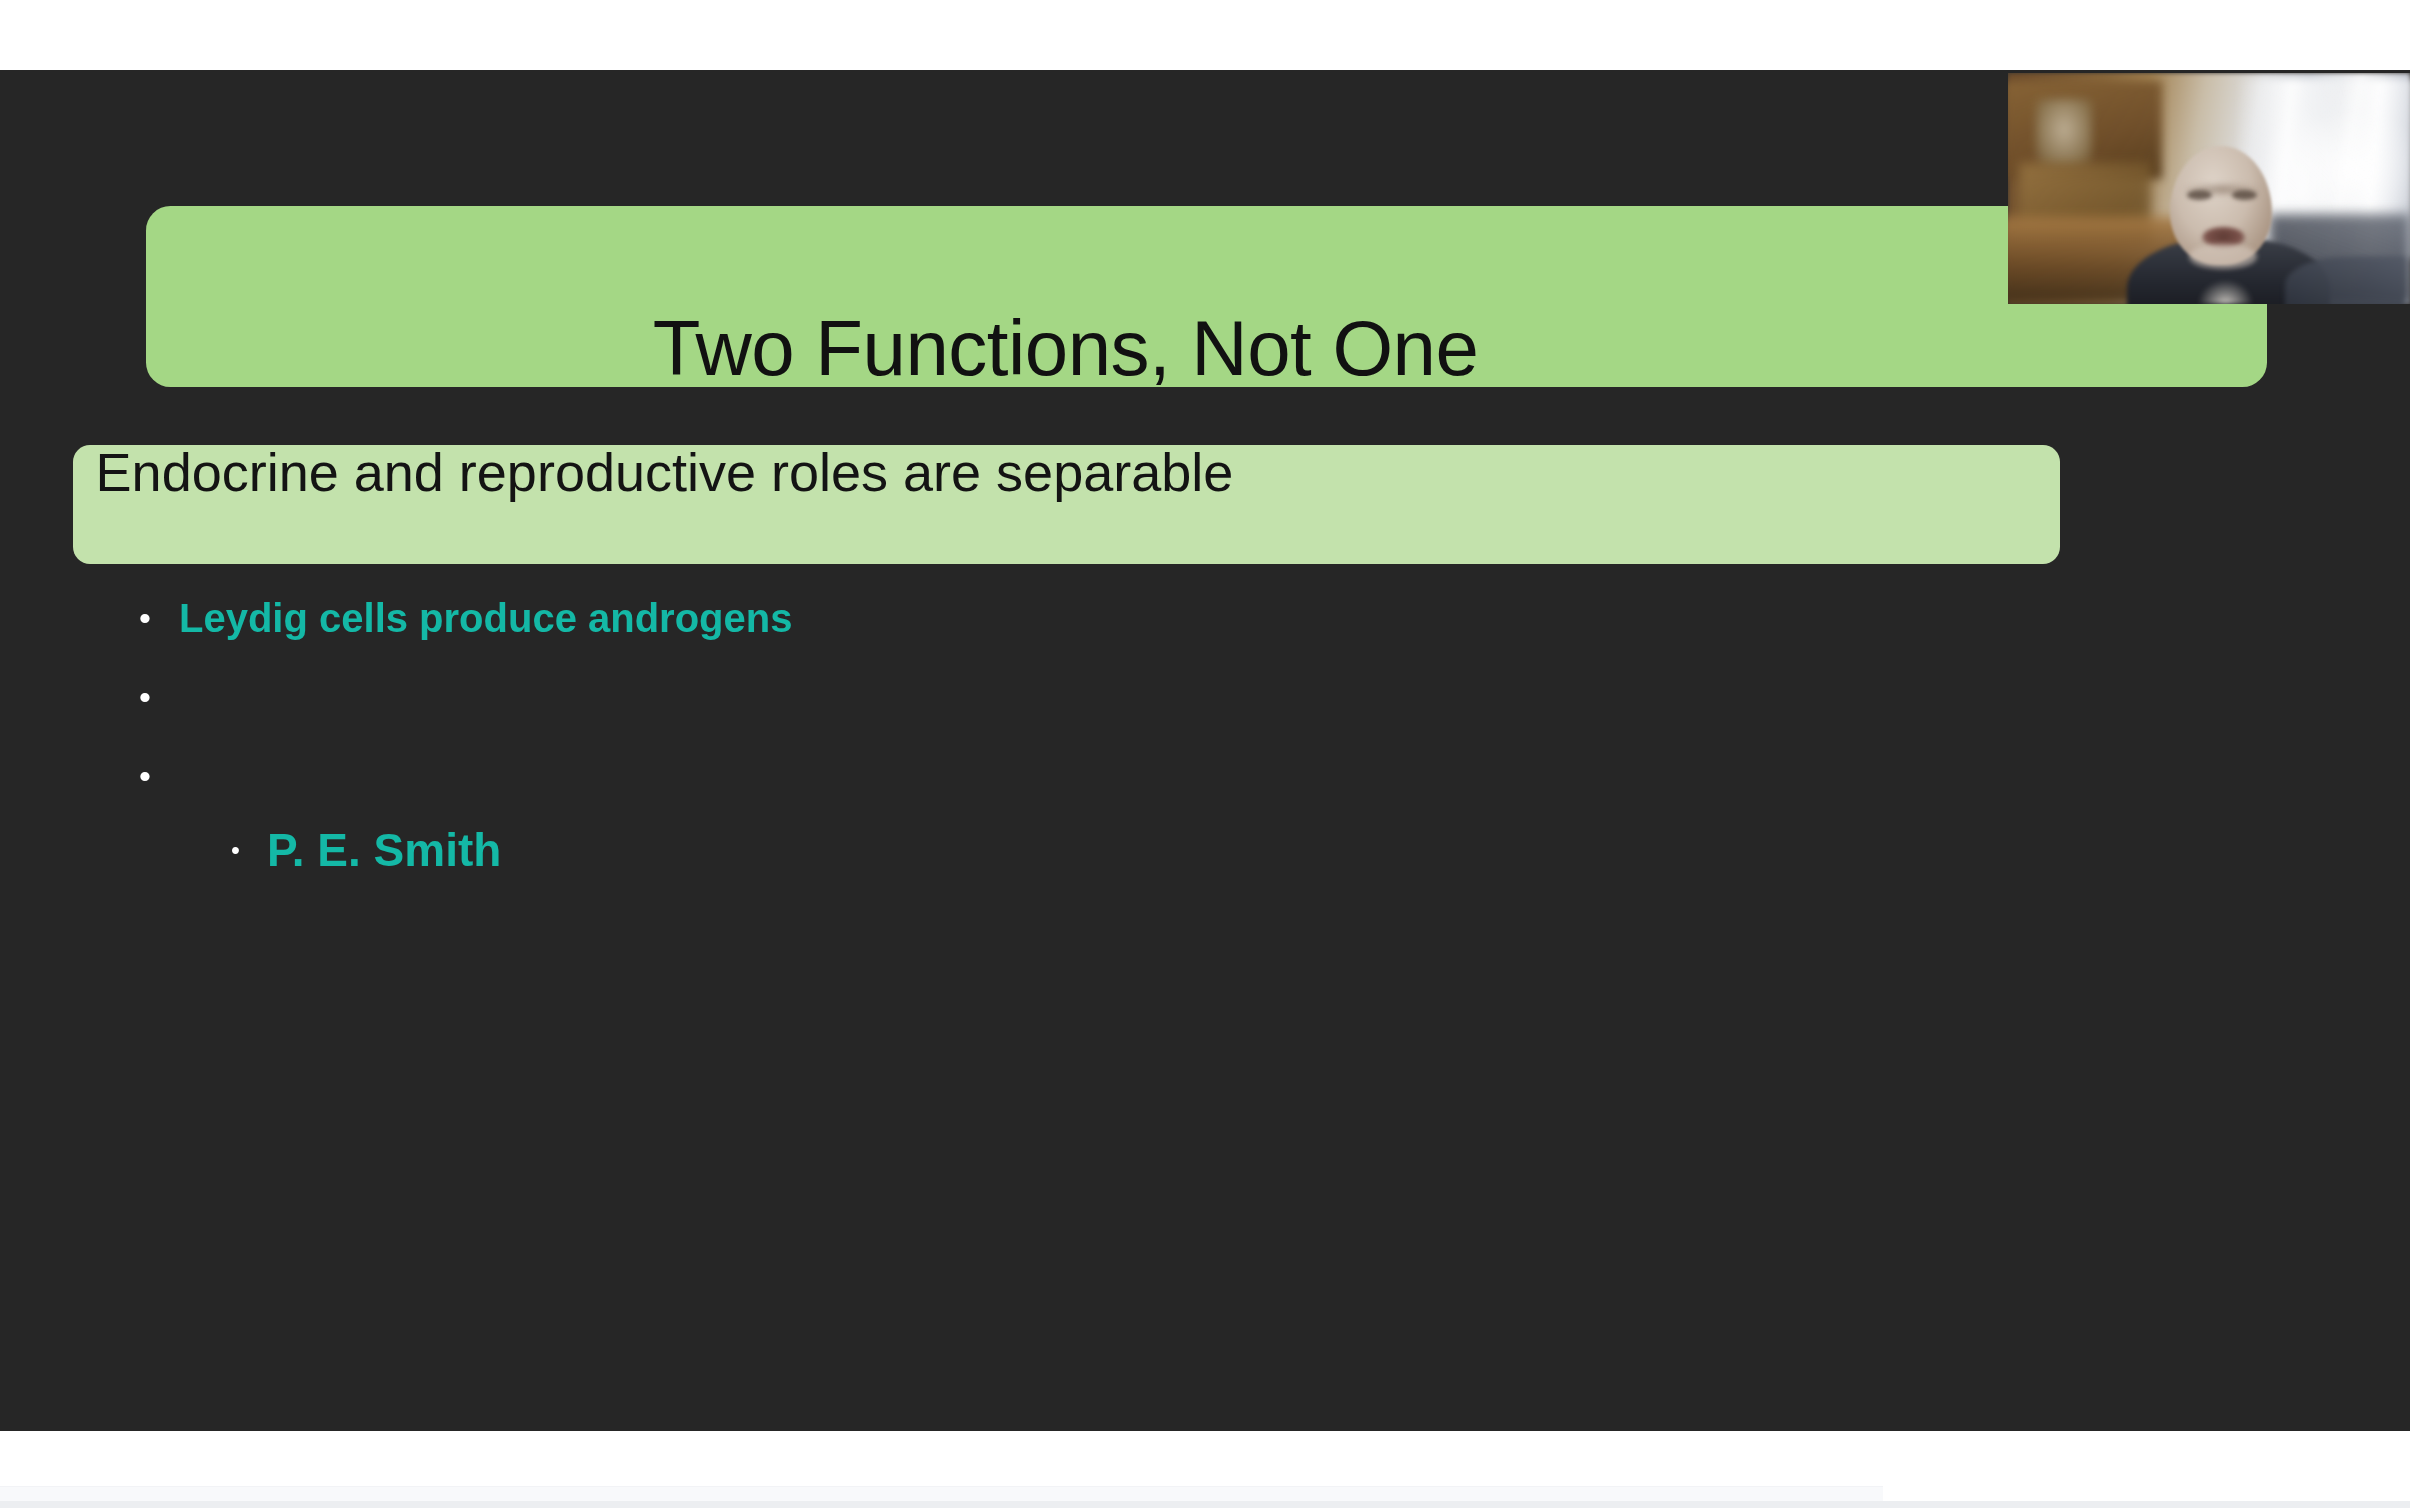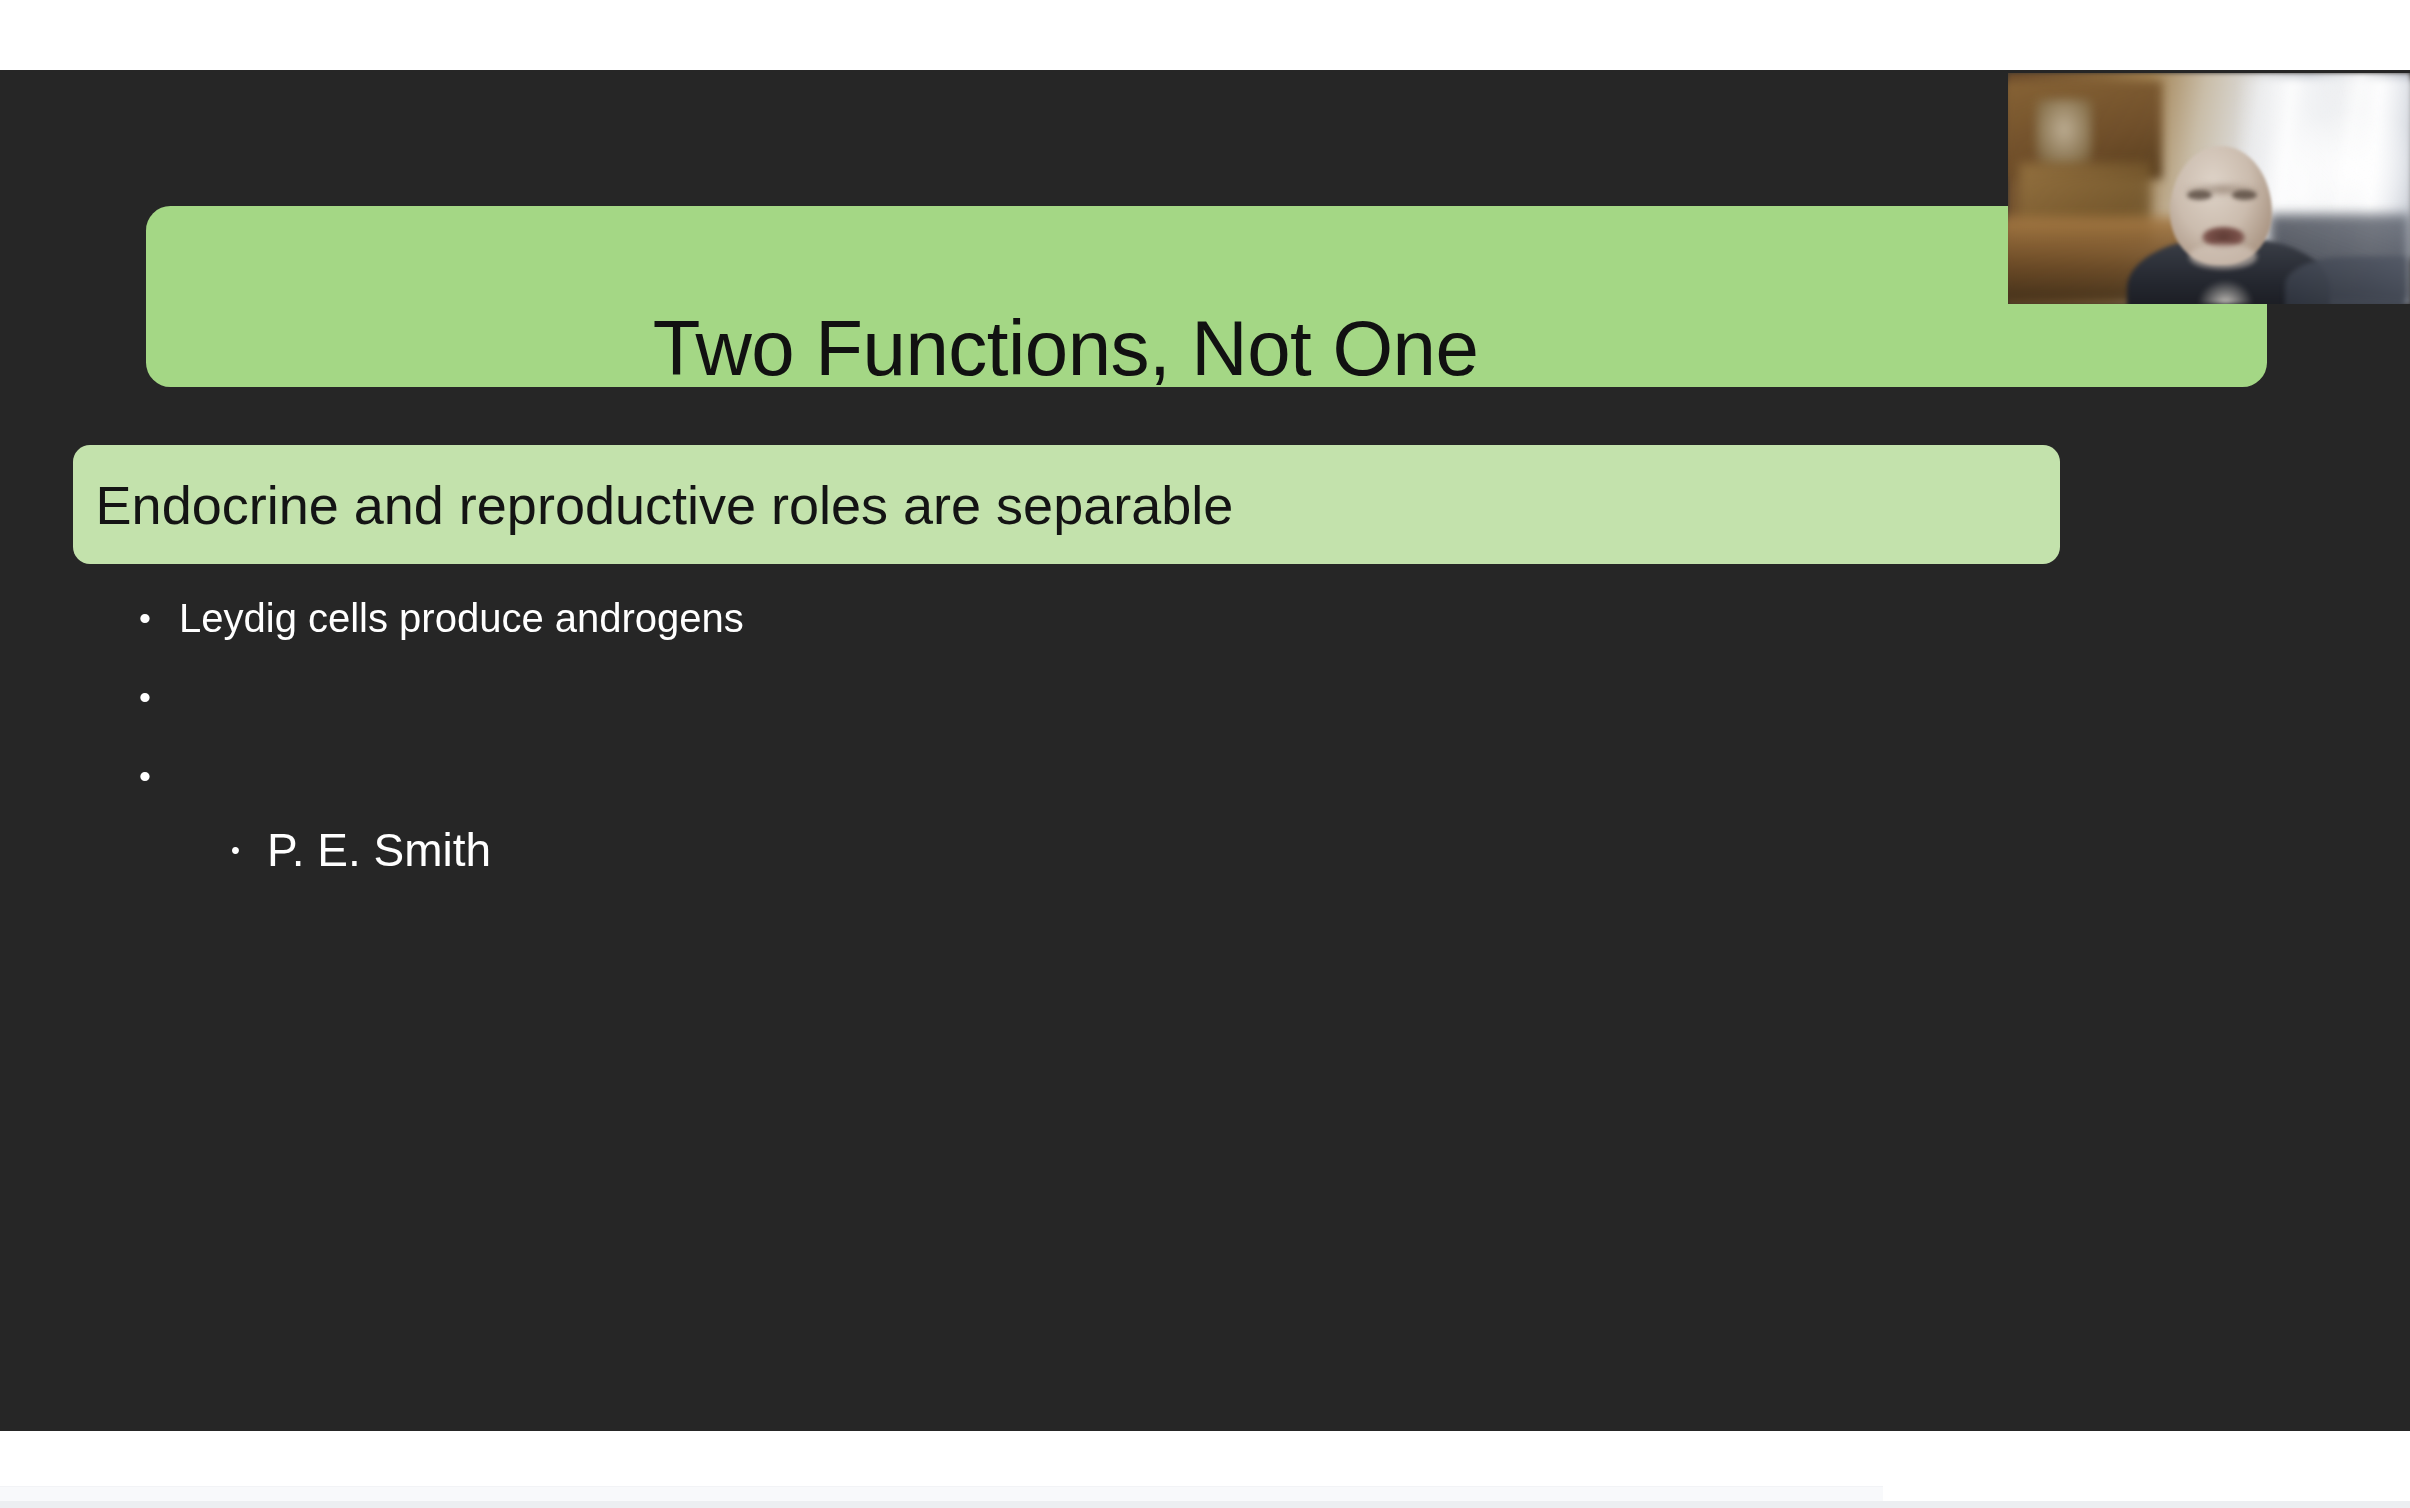--- a/index.html
+++ b/index.html
@@ -77,21 +77,20 @@
   }
 
   
   .subtitle-bar {
     position: absolute;
     left: 73px; top: 375px;
     width: 1987px; height: 119px;
     background: #c3e2ac;
     border-radius: 17px;
     display: flex;
-    align-items: center;
   }
   .subtitle-text {
     color: #141414;
     font-size: 54px;
     font-weight: 400;
     padding-left: 22.6px;
     line-height: 1;
     white-space: nowrap;
   }
 
@@ -117,23 +116,23 @@
     flex: 0 0 40px;
     text-align: left;
   }
   .level-2 .bullet-dot {
     font-size: 25.4px;
     line-height: 47px;
     width: 36px;
     flex: 0 0 36px;
   }
   .bullet-label {
-    color: #ffffff;
+    color: #14b8a6;
     font-size: 40px;
-    font-weight: 400;
+    font-weight: 700;
     line-height: 49px;
     white-space: nowrap;
   }
   .level-2 .bullet-label {
     font-size: 46px;
     line-height: 47px;
   }
 
   
   .webcam {

